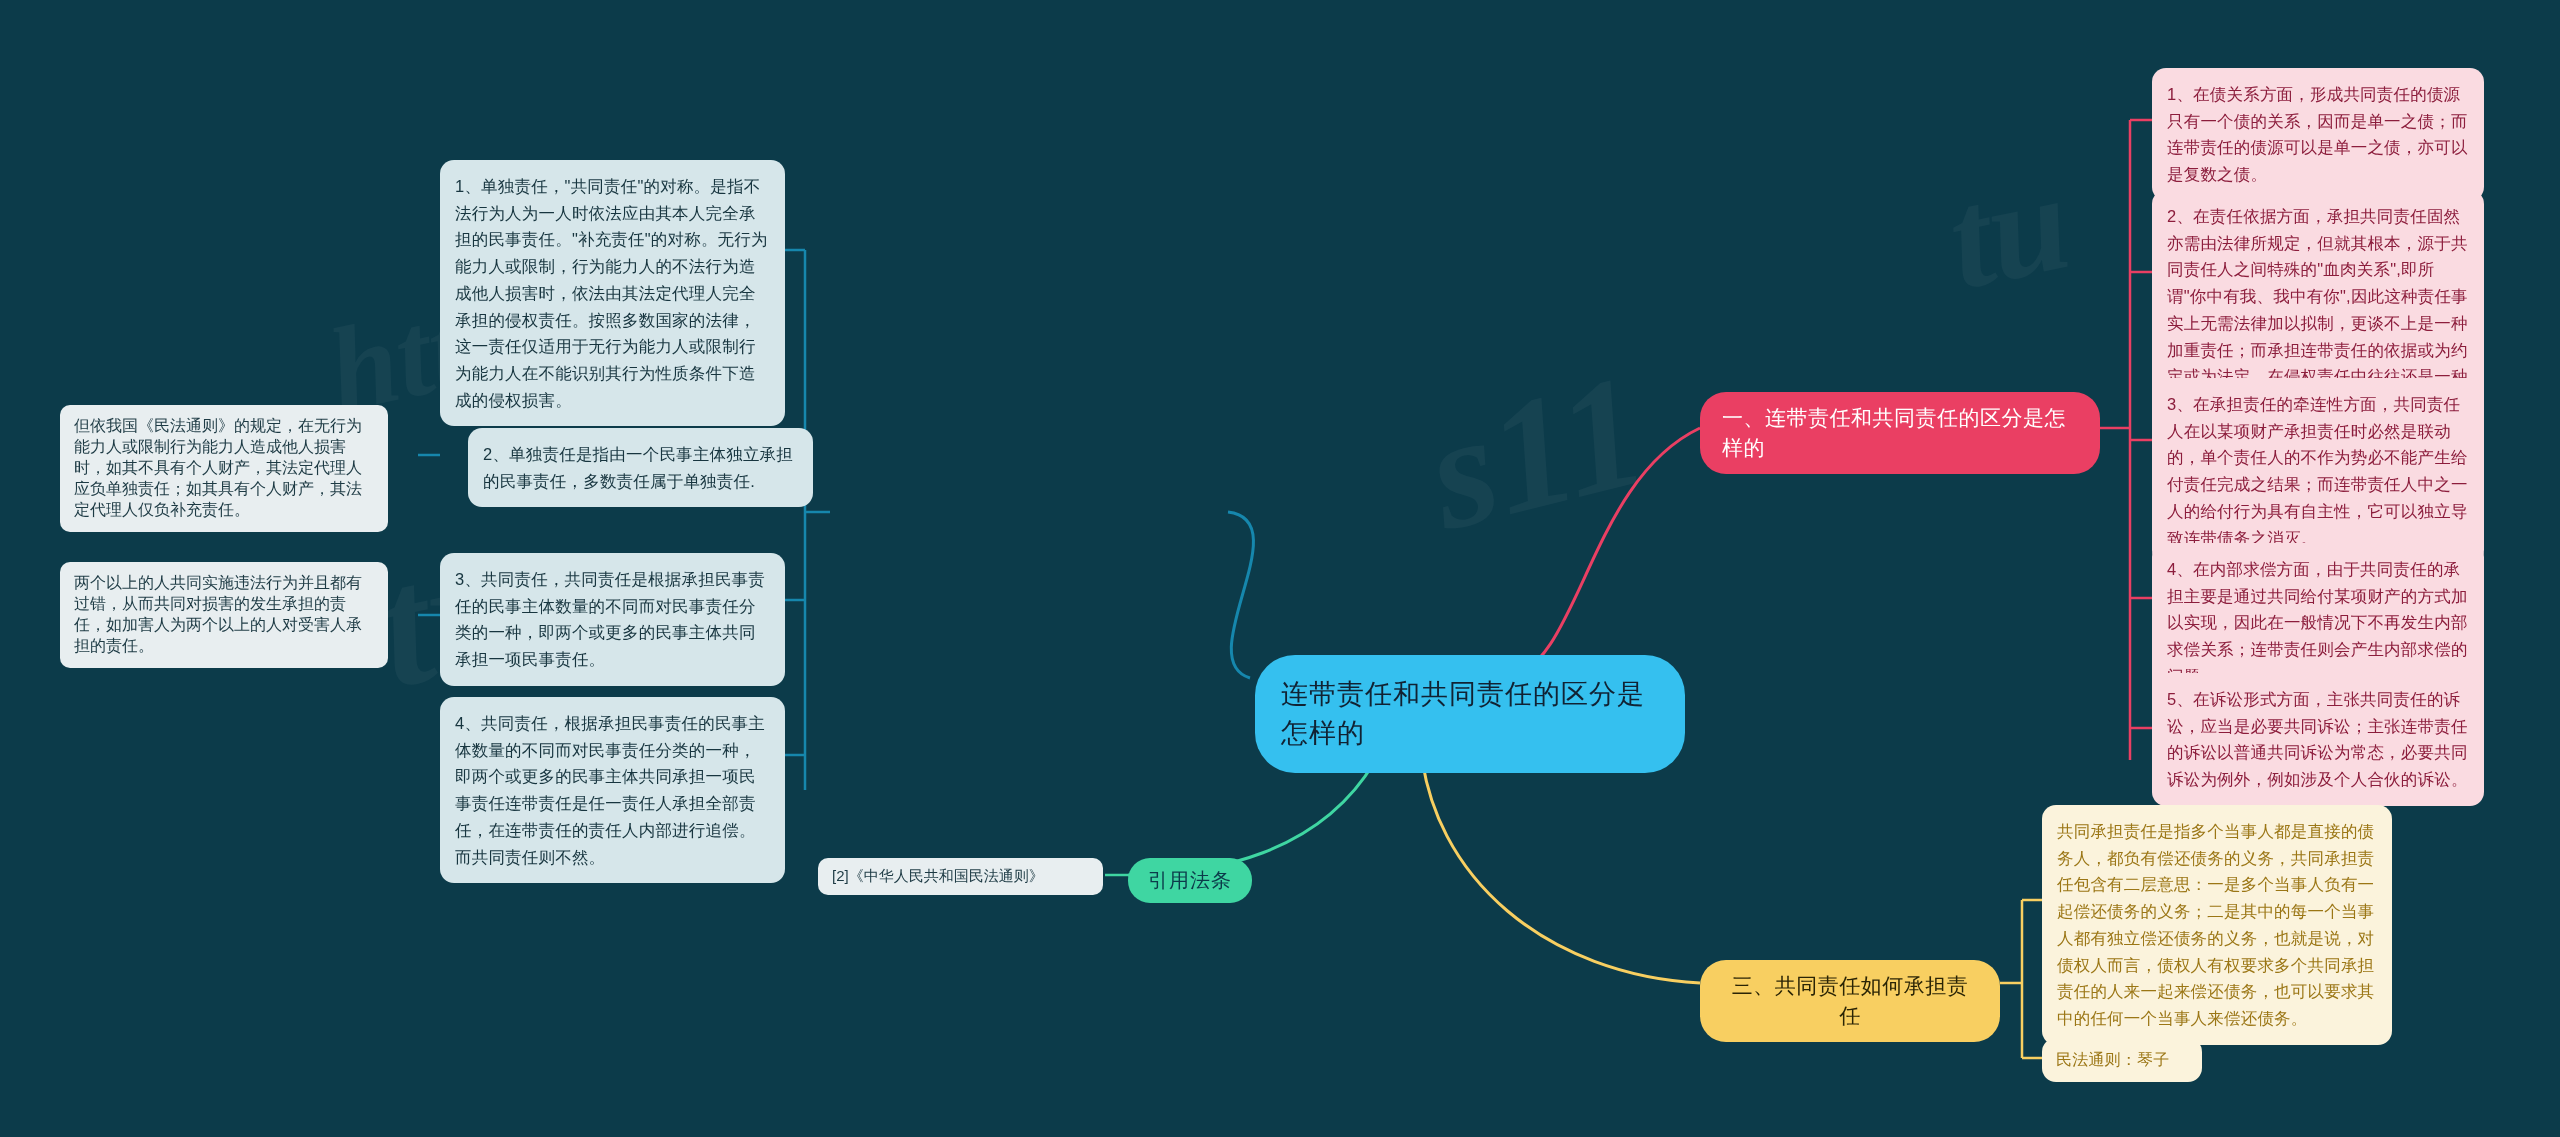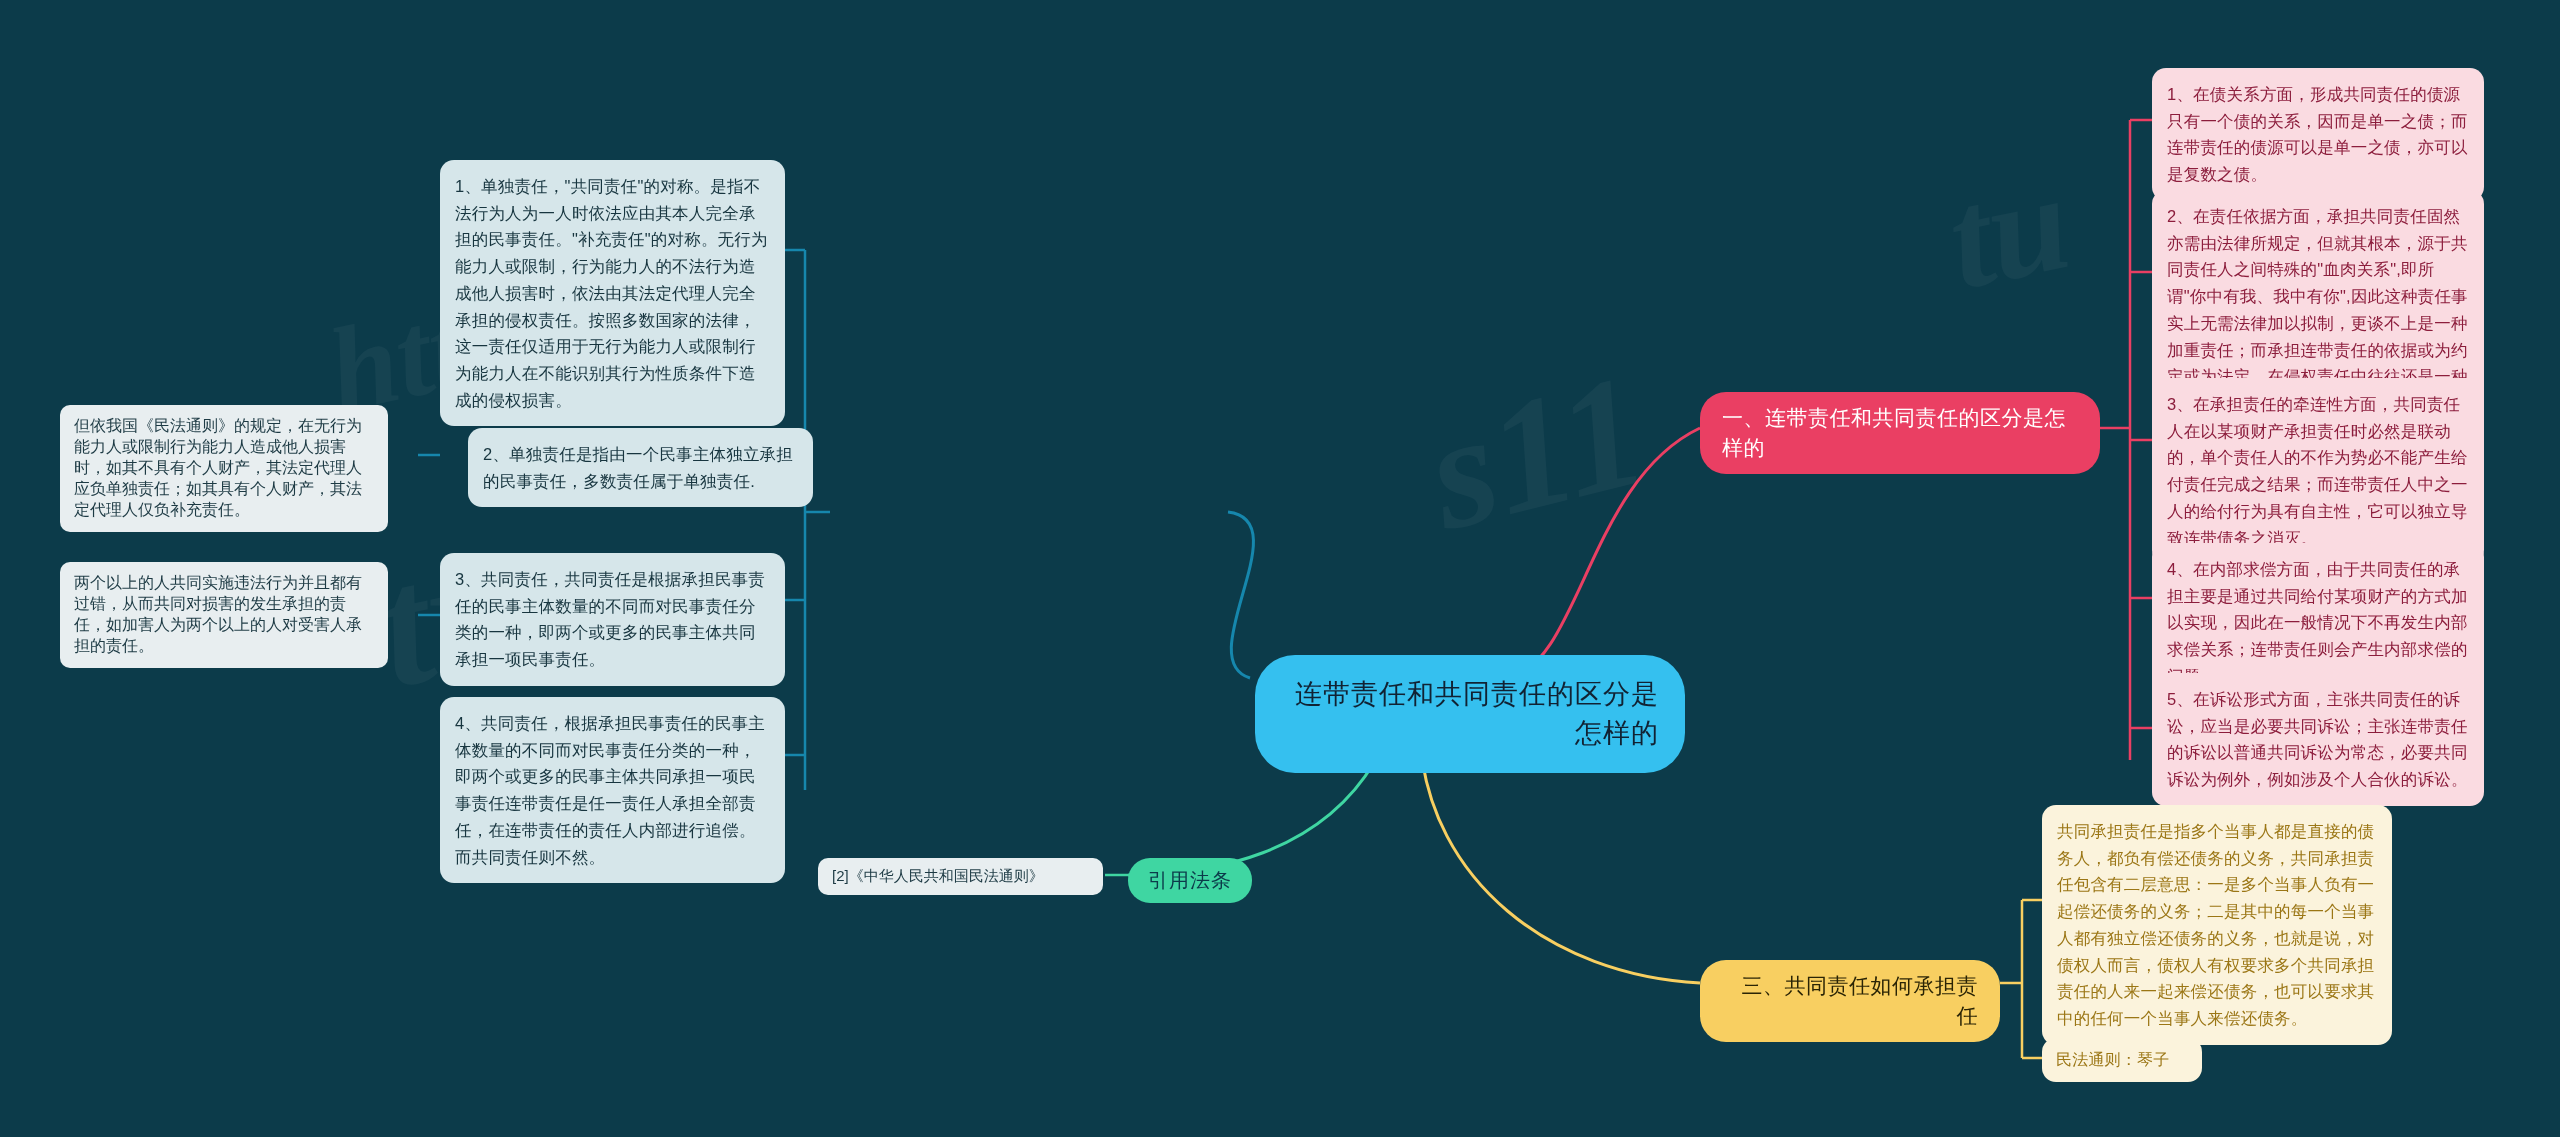--- a/index.html
+++ b/index.html
@@ -21,31 +21,31 @@
     font-family: "Liberation Serif", serif;
     white-space: nowrap; pointer-events: none; user-select: none;
   }
 
   
   .node { position: absolute; }
 
   .central {
     background: #35c0ef; color: #123; border-radius: 40px;
     width: 430px; padding: 20px 26px;
-    font-size: 27px; line-height: 1.45; text-align: right;
+    font-size: 27px; line-height: 1.45; text-align: left;
     letter-spacing: 1px;
   }
 
   .branch {
     border-radius: 26px; padding: 11px 22px;
     font-size: 21px; line-height: 1.42; letter-spacing: .5px;
   }
   .branch-1 { background: #ea3f63; color: #ffffff; width: 400px; }
   .branch-2 { background: #1687ad; color: #ffffff; width: 392px; }
-  .branch-3 { background: #f8cf61; color: #2a2405; width: 300px; text-align: right; }
+  .branch-3 { background: #f8cf61; color: #2a2405; width: 300px; text-align: center; }
   .branch-cite {
     background: #3fd6a2; color: #0c3b4a; border-radius: 22px;
     padding: 9px 20px; font-size: 20px; letter-spacing: 1px;
   }
 
   .leaf {
     border-radius: 14px; padding: 13px 15px;
     font-size: 16.5px; line-height: 1.62; letter-spacing: .2px;
   }
   .leaf-pink { background: #fadbe1; color: #8c1d3c; width: 332px; }

